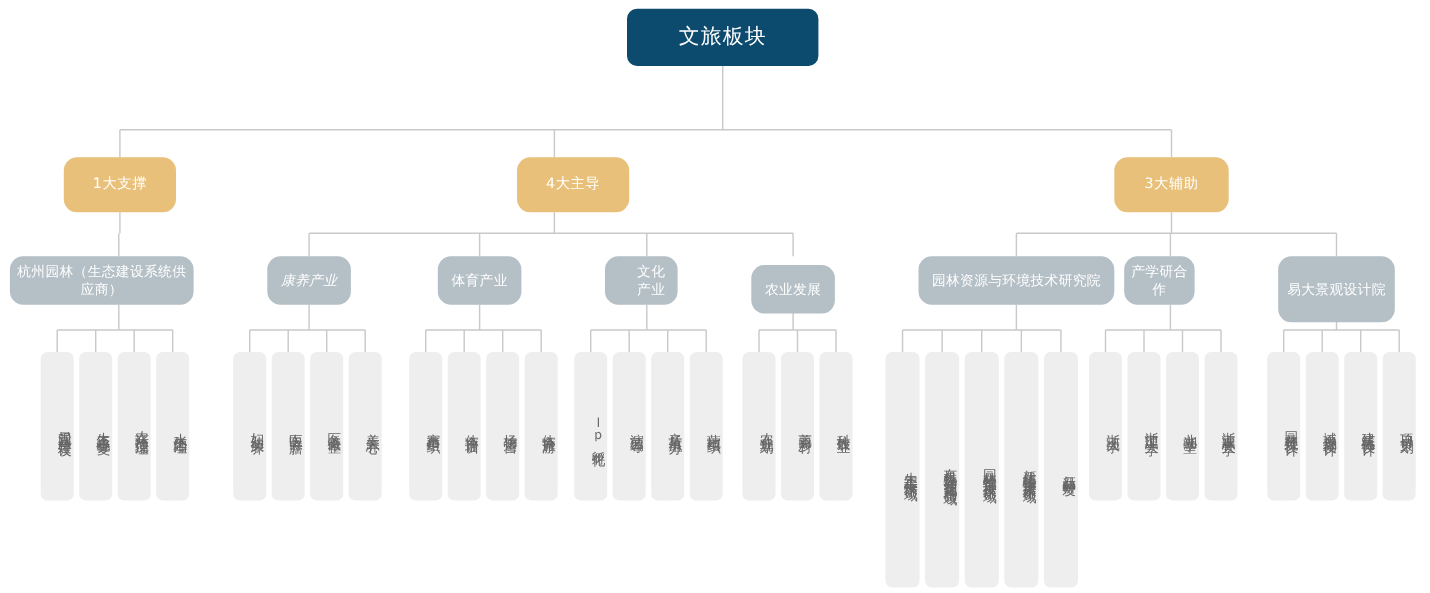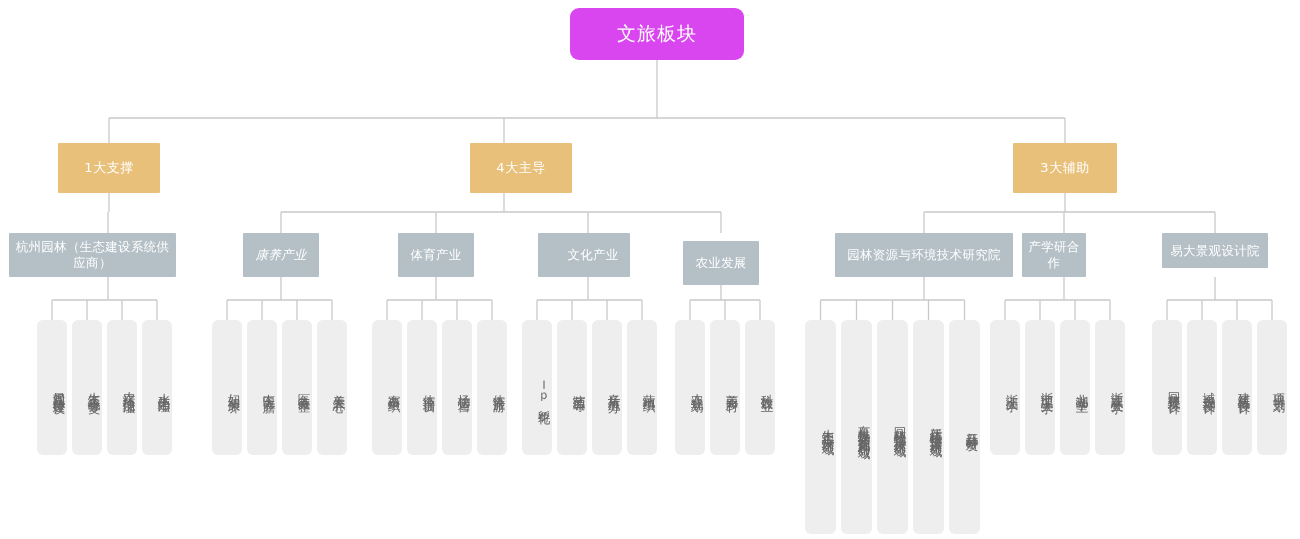--- a/index.html
+++ b/index.html
@@ -7,26 +7,26 @@
     width:1300px;height:539px;background:#ffffff;
     font-family:"DejaVu Sans","Liberation Sans",sans-serif;
     position:relative;overflow:hidden;
   }
   #canvas{position:absolute;left:0;top:0;width:1300px;height:539px;}
   svg.links{position:absolute;left:0;top:0;width:1300px;height:539px;pointer-events:none;}
 
   .node{
     position:absolute;box-sizing:border-box;
     display:flex;align-items:center;justify-content:center;
-    border-radius:1px;
+    border-radius:12px;
     text-align:center;
     line-height:1.25;
   }
   .node.root{
-    background:#d946ef;color:#ffffff;font-size:19px;letter-spacing:1px;
+    background:#0c4a6e;color:#ffffff;font-size:19px;letter-spacing:1px;
     border-radius:9px;
   }
   .node.lvl2{
     background:#e9c07a;color:#ffffff;font-size:13px;letter-spacing:.5px;
   }
   .node.lvl3{
     background:#b4bfc6;color:#ffffff;font-size:12.5px;letter-spacing:.3px;
     padding:0 6px;
   }
   .node.leaf{
@@ -113,25 +113,25 @@
       <line x1="1272" y1="300" x2="1272" y2="320" stroke="#c9c9c9" stroke-width="1.3"></line>
     </svg>
   <div id="node-layer">
       <div class="node root" style="left: 570px; top: 8px; width: 174px; height: 52px;">文旅板块</div>
       <div class="node lvl2" style="left: 58px; top: 143px; width: 102px; height: 50px;">1大支撑</div>
       <div class="node lvl2" style="left: 470px; top: 143px; width: 102px; height: 50px;">4大主导</div>
       <div class="node lvl2" style="left: 1013px; top: 143px; width: 104px; height: 50px;">3大辅助</div>
       <div class="node lvl3" style="left: 9px; top: 233px; width: 167px; height: 44px;">杭州园林（生态建设系统供应商）</div>
       <div class="node lvl3" style="left: 243px; top: 233px; width: 76px; height: 44px; font-style: italic;">康养产业</div>
       <div class="node lvl3" style="left: 398px; top: 233px; width: 76px; height: 44px;">体育产业</div>
-      <div class="node lvl3" style="left: 538px; top: 233px; width: 92px; height: 44px; padding-left: 24px;">文化产业</div>
+      <div class="node lvl3" style="left: 550px; top: 233px; width: 66px; height: 44px; padding-left: 24px;">文化产业</div>
       <div class="node lvl3" style="left: 683px; top: 241px; width: 76px; height: 44px;">农业发展</div>
       <div class="node lvl3" style="left: 835px; top: 233px; width: 178px; height: 44px;">园林资源与环境技术研究院</div>
       <div class="node lvl3" style="left: 1022px; top: 233px; width: 64px; height: 44px;">产学研合作</div>
-      <div class="node lvl3" style="left: 1162px; top: 233px; width: 106px; height: 35px;">易大景观设计院</div>
+      <div class="node lvl3" style="left: 1162px; top: 233px; width: 106px; height: 60px;">易大景观设计院</div>
       <div class="node leaf" style="left: 37px; top: 320px; width: 30px; height: 135px;">景观园林建设</div>
       <div class="node leaf" style="left: 72px; top: 320px; width: 30px; height: 135px;">生态系统修复</div>
       <div class="node leaf" style="left: 107px; top: 320px; width: 30px; height: 135px;">农污环境治理</div>
       <div class="node leaf" style="left: 142px; top: 320px; width: 30px; height: 135px;">水生态治理</div>
       <div class="node leaf" style="left: 212px; top: 320px; width: 30px; height: 135px;">妇幼康养</div>
       <div class="node leaf" style="left: 247px; top: 320px; width: 30px; height: 135px;">中医养膳</div>
       <div class="node leaf" style="left: 282px; top: 320px; width: 30px; height: 135px;">医美微整</div>
       <div class="node leaf" style="left: 317px; top: 320px; width: 30px; height: 135px;">养生养心</div>
       <div class="node leaf" style="left: 372px; top: 320px; width: 30px; height: 135px;">赛事组织</div>
       <div class="node leaf" style="left: 407px; top: 320px; width: 30px; height: 135px;">体育培训</div>

